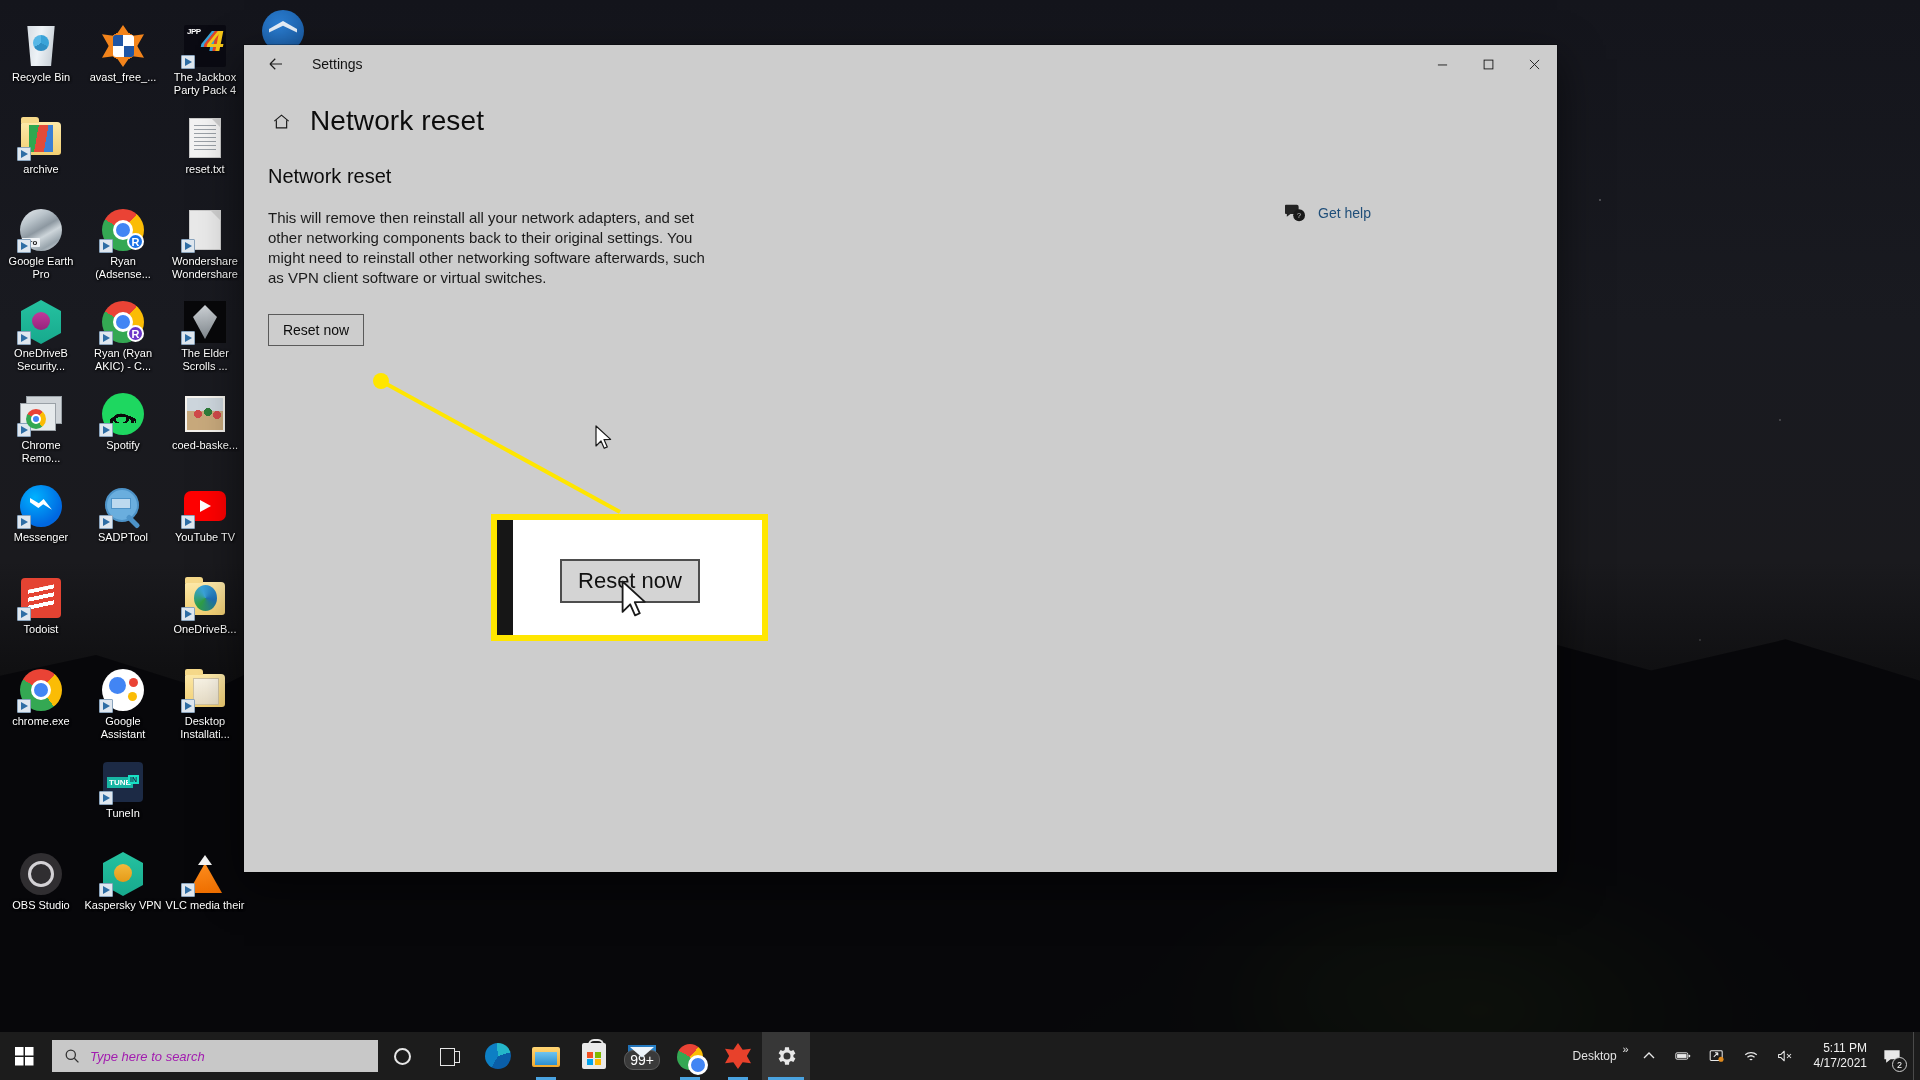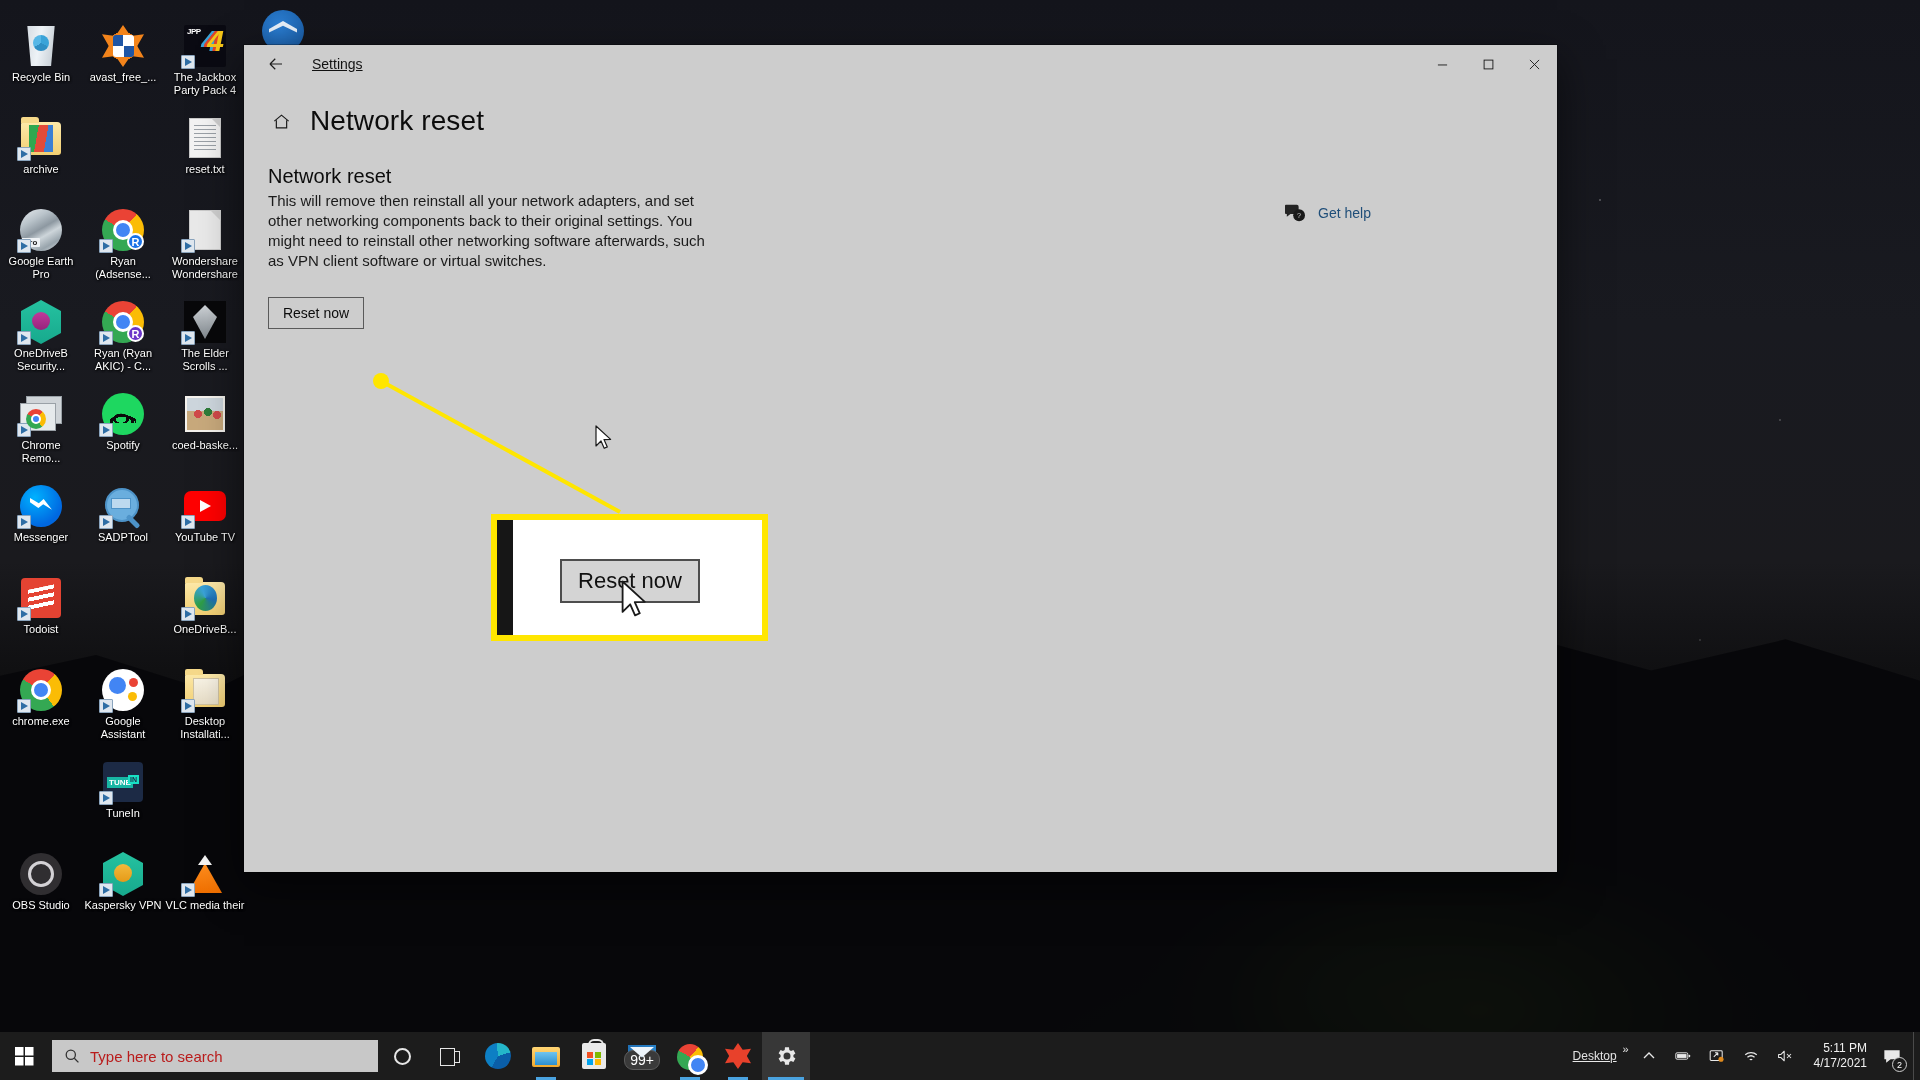--- a/index.html
+++ b/index.html
@@ -214,34 +214,34 @@
     z-index: 5;
     box-shadow: 0 0 0 1px rgba(0,0,0,.25), 0 14px 40px rgba(0,0,0,.55);
   }
   #titlebar { height: 38px; position: relative; display: flex; align-items: center; }
   .back-btn {
     width: 40px; height: 32px; margin-left: 12px;
     display: flex; align-items: center; justify-content: center;
     color: #1d1d1d;
   }
   .back-btn svg { width: 18px; height: 18px; }
-  .win-title { margin-left: 16px; font-size: 14px; color: #111; text-decoration: underline; }
+  .win-title { margin-left: 16px; font-size: 14px; color: #111; }
   .win-controls { position: absolute; right: 0; top: 0; display: flex; }
   .win-ctl { width: 46px; height: 38px; display:flex; align-items:center; justify-content:center; color:#1a1a1a; }
   .win-ctl svg { width: 11px; height: 11px; }
 
   #page-header { display: flex; align-items: center; padding: 22px 0 0 24px; }
   #page-header .home { width: 26px; height: 26px; display:flex;align-items:center;justify-content:center;color:#1a1a1a; }
   #page-header .home svg { width: 19px; height: 19px; }
   #page-title-text { margin-left: 16px; font-size: 28px; font-weight: 400; color: #0c0c0c; letter-spacing:.1px; }
 
   #content { position: relative; padding: 28px 0 0 24px; }
   #section-title { font-size: 20px; color: #0c0c0c; font-weight: 400; }
   #body-text {
-    margin-top: 3px; width: 452px;
+    margin-top: 20px; width: 452px;
     font-size: 15px; line-height: 20px; color: #1b1b1b;
   }
   #restart-text { margin-top: 24px; font-size: 15px; color: #1b1b1b; }
   #reset-now-btn {
     margin-top: 26px;
     width: 96px; height: 32px;
     background: #cdcdcd;
     border: 1px solid #5a5a5a;
     font-size: 14px; color: #0c0c0c;
     font-family: "Liberation Sans", sans-serif;
@@ -294,21 +294,21 @@
     background:
       linear-gradient(#fff,#fff) 0 0/8.5px 8.5px no-repeat,
       linear-gradient(#fff,#fff) 10.5px 0/8.5px 8.5px no-repeat,
       linear-gradient(#fff,#fff) 0 10.5px/8.5px 8.5px no-repeat,
       linear-gradient(#fff,#fff) 10.5px 10.5px/8.5px 8.5px no-repeat; }
   #search-box {
     width: 326px; height: 32px; margin-left: 4px;
     background: #c8c8c8; display: flex; align-items: center; padding-left: 12px; gap: 10px;
   }
   #search-box .mag { width: 16px; height: 16px; color: #333; }
-  #search-placeholder { font-size: 15px; color: #b91c1c; }
+  #search-placeholder { font-size: 13px; color: #a21caf; font-style: italic; }
   .tb-btn { width: 48px; height: 48px; display:flex;align-items:center;justify-content:center; position:relative; }
   .tb-btn.active::after { content:""; position:absolute; left:6px; right:6px; bottom:0; height:3px; background:#4aa3e0; }
   .tb-btn.running::after { content:""; position:absolute; left:14px; right:14px; bottom:0; height:3px; background:#4aa3e0; }
   .tb-btn.settings-open { background: rgba(255,255,255,.12); }
   .cortana-ring { width: 17px; height: 17px; border: 2px solid #e6e6e6; border-radius: 50%; }
   .taskview { width: 20px; height: 16px; position: relative; }
   .taskview::before { content:""; position:absolute; left:0; top:0; width:13px; height:16px; border:1.5px solid #e6e6e6; }
   .taskview::after { content:""; position:absolute; right:0; top:3px; width:4px; height:10px; border:1.5px solid #e6e6e6; border-left:none; }
 
   .edge-ico { width:26px;height:26px;border-radius:50%;
@@ -340,21 +340,21 @@
 
   .avast-tb{width:26px;height:26px;position:relative;}
   .avast-tb::before{content:"";position:absolute;inset:0;background:#e8412b;
     clip-path: polygon(50% 0,68% 26%,100% 22%,84% 50%,100% 78%,68% 74%,50% 100%,32% 74%,0 78%,16% 50%,0 22%,32% 26%);}
 
   .gear-tb{width:24px;height:24px;color:#e8e8e8;}
 
   #tray { margin-left: auto; display: flex; align-items: center; height: 48px; color:#e8e8e8; }
   #tray .desktop-word { font-size: 12px; color:#e3e3e3; margin-right: 6px; position: relative; }
   #tray .chev-sm { font-size: 11px; color:#e3e3e3; position:absolute; right:-12px; top:-6px; }
-  .tray-item { padding: 0 9px; display:flex; align-items:center; height:48px;text-decoration:underline; }
+  .tray-item { padding: 0 9px; display:flex; align-items:center; height:48px; }
   .tray-item svg { width: 16px; height: 16px; }
   #clock { text-align: right; font-size: 12px; line-height: 15px; color:#f0f0f0; padding: 0 10px 0 12px; }
   #notif-btn { padding: 0 12px 0 6px; position: relative; display:flex;align-items:center;height:48px; }
   #notif-btn svg { width: 18px; height: 18px; }
   #notif-count { position:absolute; right:6px; bottom:8px; width:15px;height:15px;border-radius:50%;
     background:#1c1c1c; border:1px solid #cfcfcf; color:#fff; font-size:9px; display:flex;align-items:center;justify-content:center; }
   #show-desktop { width: 7px; height: 48px; border-left: 1px solid #4a4a4a; }
 </style>
 </head>
 <body>

